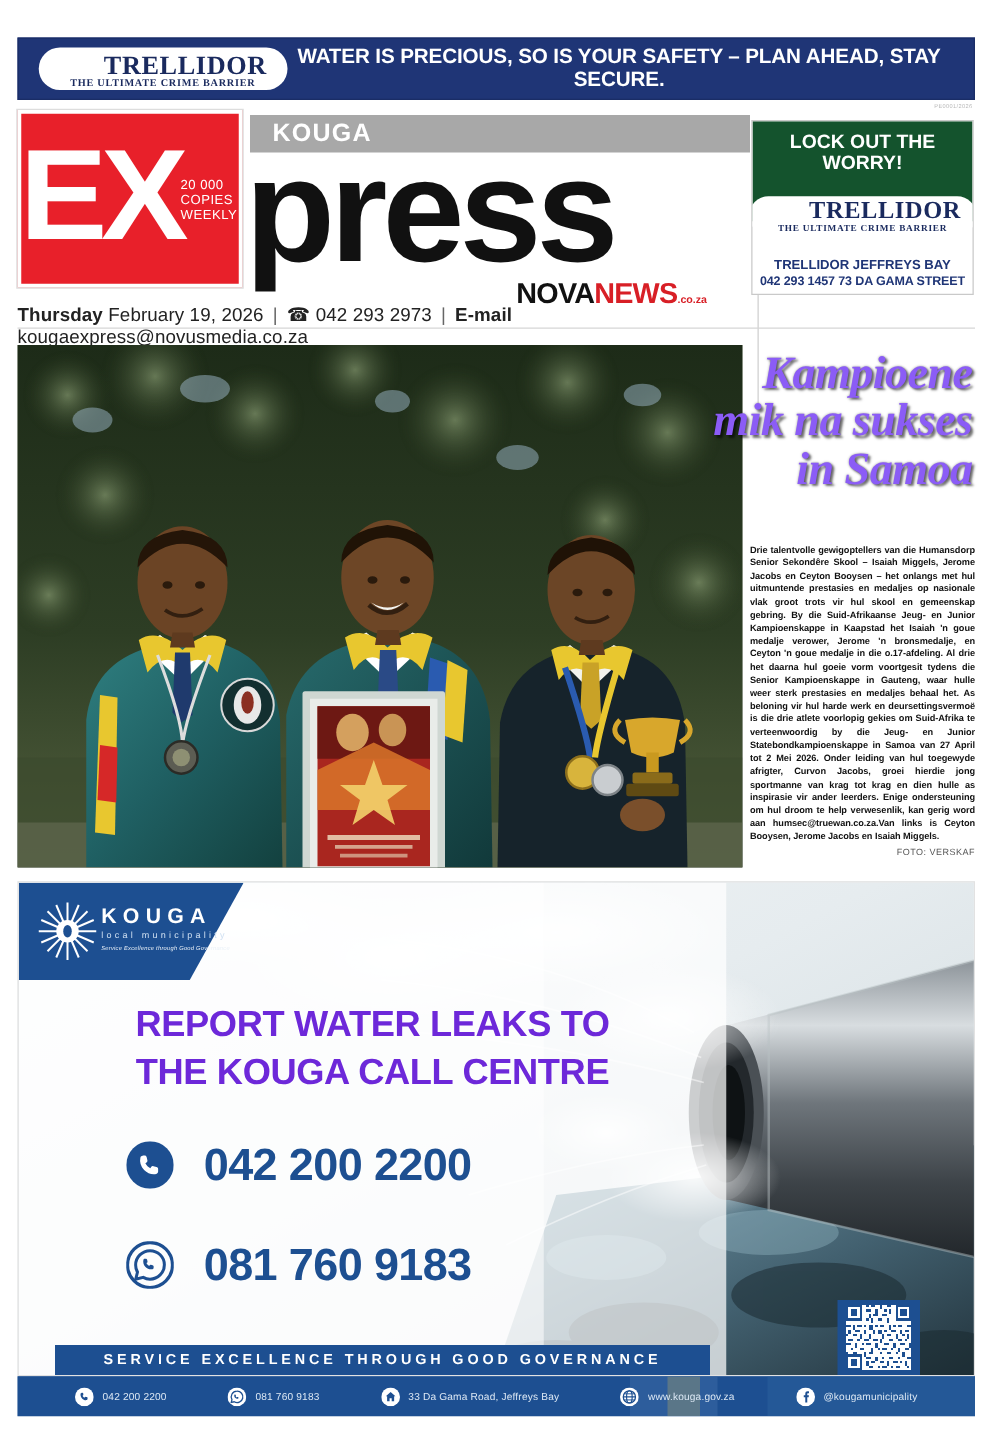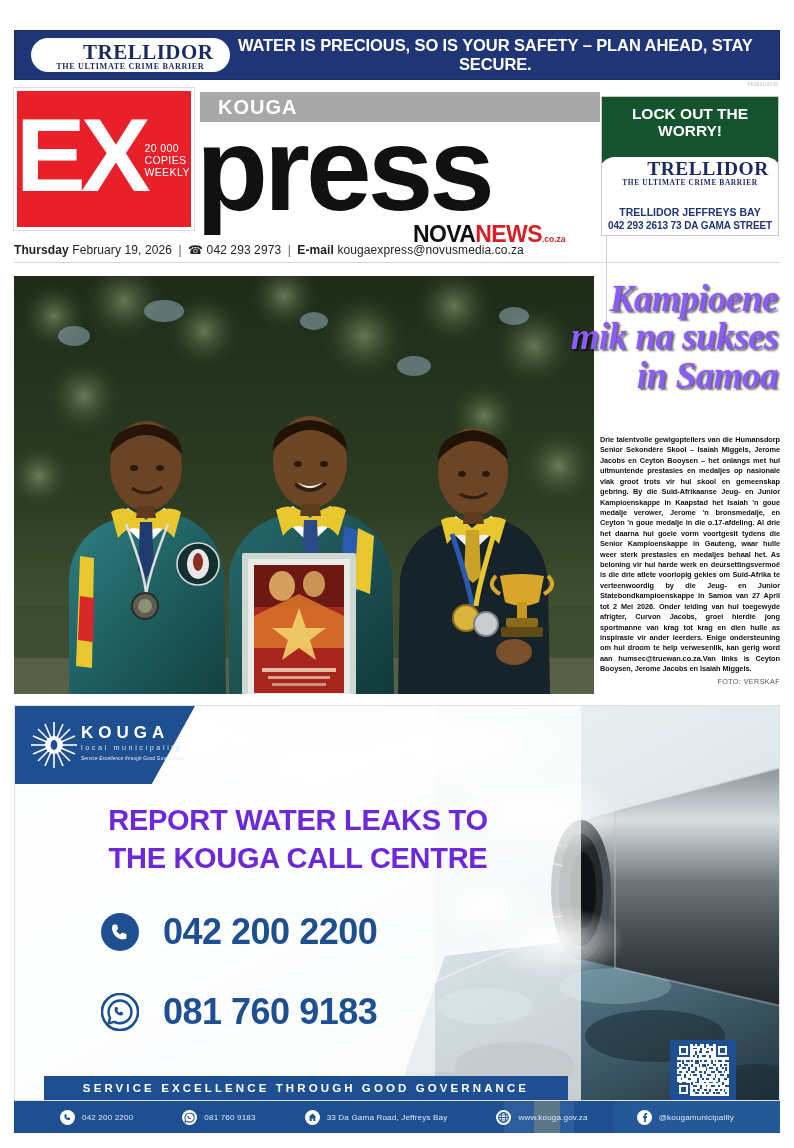--- a/index.html
+++ b/index.html
@@ -103,21 +103,21 @@
   .trell-ad-logo .trellidor-sub { font-size:7.4px; }
   .trell-ad-contact {
     position:absolute; left:0; top:108px; width:100%; text-align:center;
     color:#1f3576; font-weight:bold; font-size:10.5px; line-height:1.35;
   }
   .trell-ad-contact .l2 { font-size:10px; letter-spacing:-0.1px; }
 
   
   .dateline {
     position:absolute; left:14px; top:243px; width:560px;
-    font-size:12px; color:#222; letter-spacing:0.1px;
+    font-size:15px; color:#222; letter-spacing:0.1px;
   }
   .dateline b { font-weight:bold; }
   .dateline .sep { color:#666; padding:0 3px; }
 
   .rule-under-date {
     position:absolute; left:14px; top:262px; width:766px; height:1px; background:#d6d6d6;
   }
 
   
   .photo-wrap {
@@ -257,21 +257,21 @@
         <div>LOCK OUT THE</div>
         <div>WORRY!</div>
       </div>
     </div>
     <div class="trell-ad-logo">
       <div class="trellidor-word">TRELLIDOR</div>
       <div class="trellidor-sub">THE ULTIMATE CRIME BARRIER</div>
     </div>
     <div class="trell-ad-contact">
       <div>TRELLIDOR JEFFREYS BAY</div>
-      <div class="l2">042 293 2613   73 DA GAMA STREET</div>
+      <div class="l2">042 293 1457   73 DA GAMA STREET</div>
     </div>
   </div>
 
   <div class="dateline">
     <b>Thursday</b>
     <span>February 19, 2026</span>
     <span class="sep">|</span>
     <span>☎</span>
     <span>042 293 2973</span>
     <span class="sep">|</span>

